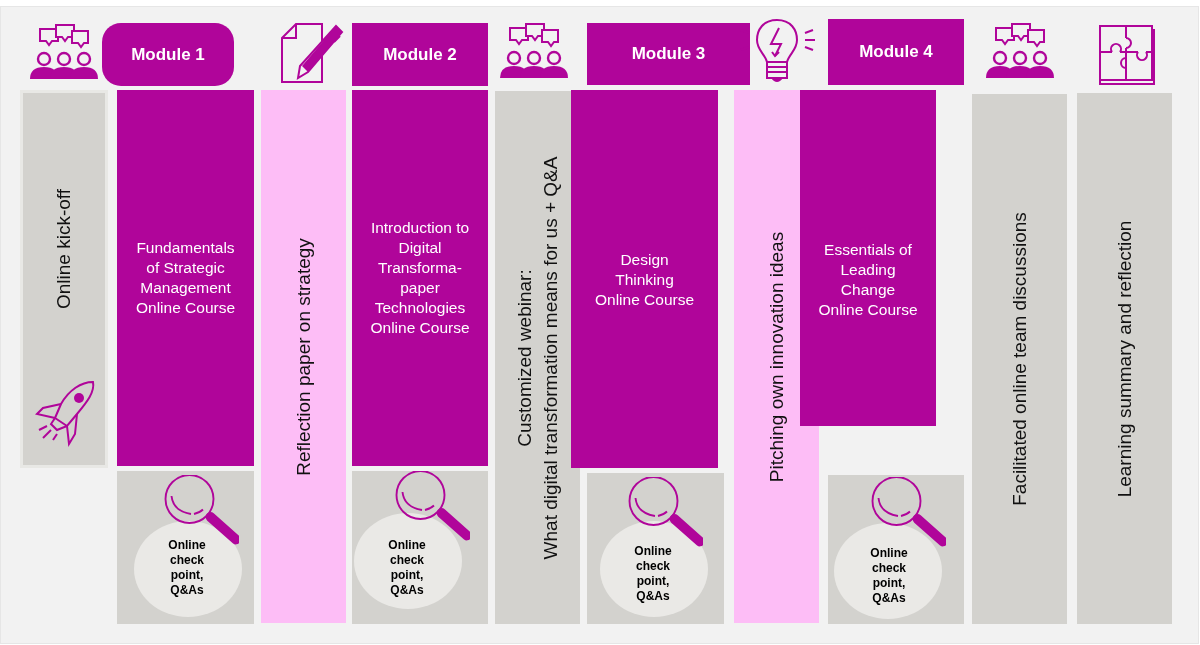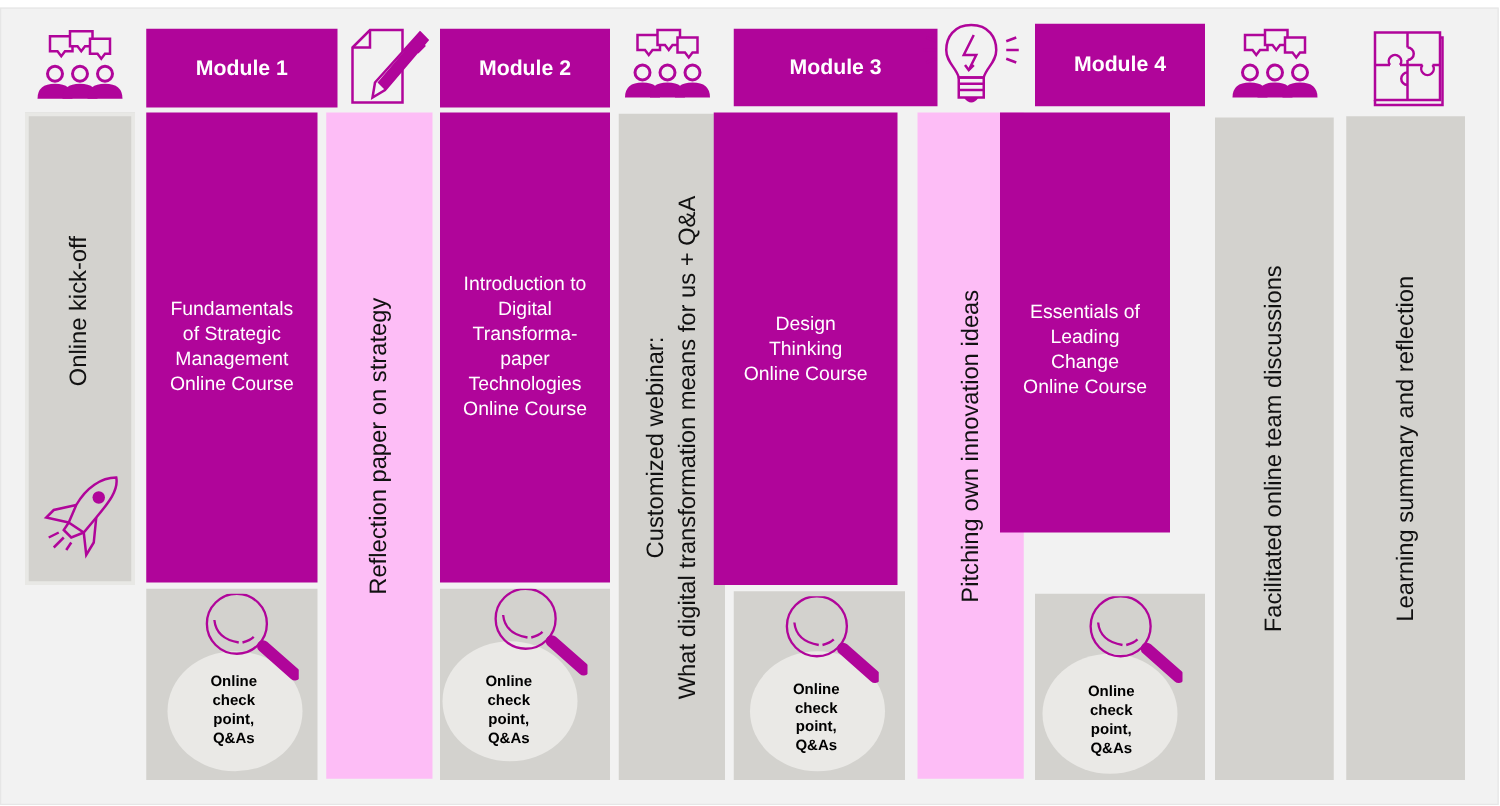--- a/index.html
+++ b/index.html
@@ -58,21 +58,21 @@
       <path d="M28 26 L10 30 L4 36 L22 40" fill="none" stroke="#b0059a" stroke-width="2"></path>
       <path d="M44 36 L42 56 L36 66 L34 48" fill="none" stroke="#b0059a" stroke-width="2"></path>
       <path d="M22 40 L18 46 L24 52 L34 48" fill="none" stroke="#b0059a" stroke-width="2"></path>
       <line x1="14" y1="48" x2="6" y2="52" stroke="#b0059a" stroke-width="2"></line>
       <line x1="18" y1="52" x2="10" y2="60" stroke="#b0059a" stroke-width="2"></line>
       <line x1="24" y1="56" x2="20" y2="62" stroke="#b0059a" stroke-width="2"></line>
     </svg>
   </div>
 </div>
 
-<div class="abs mag header-box" style="left:117px;top:23px;width:153px;height:63px;">
+<div class="abs mag header-box" style="left:102px;top:23px;width:132px;height:63px;border-radius:19px;">
   <span>Module 1</span>
 </div>
 <div class="abs mag" style="left:117px;top:90px;width:137px;height:376px;">
   <div class="course-text" style="top:148px;">
     <div>Fundamentals</div>
     <div>of Strategic</div>
     <div>Management</div>
     <div>Online Course</div>
   </div>
 </div>

